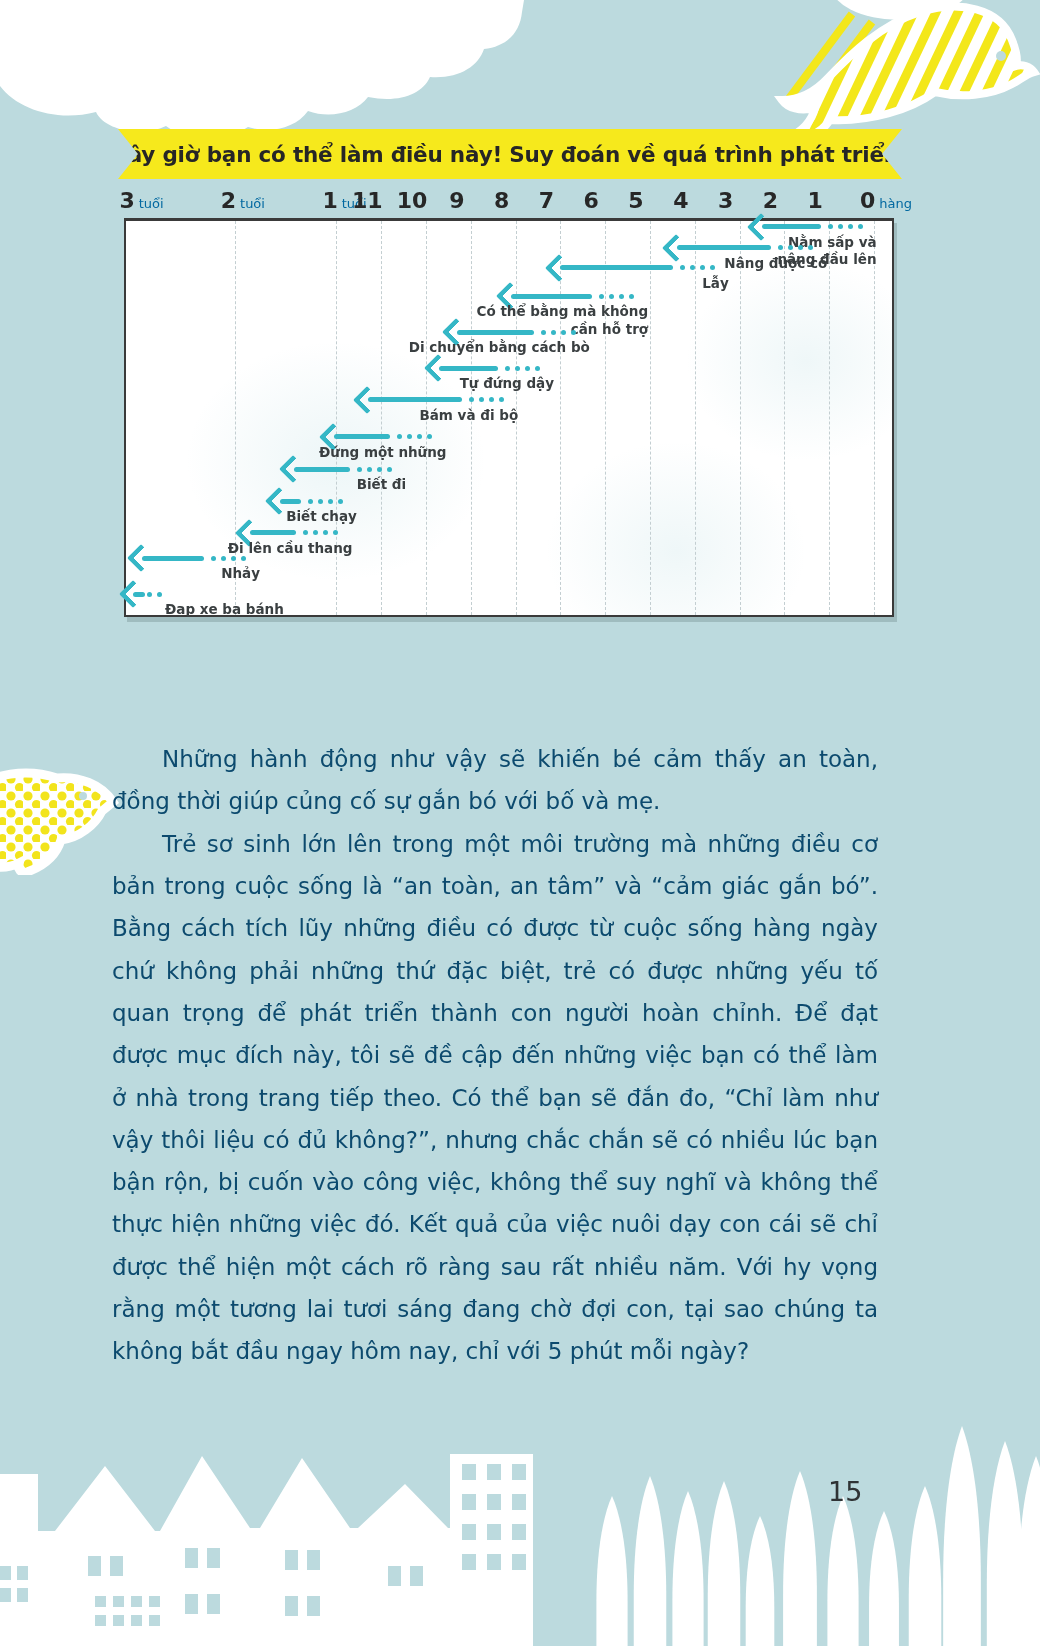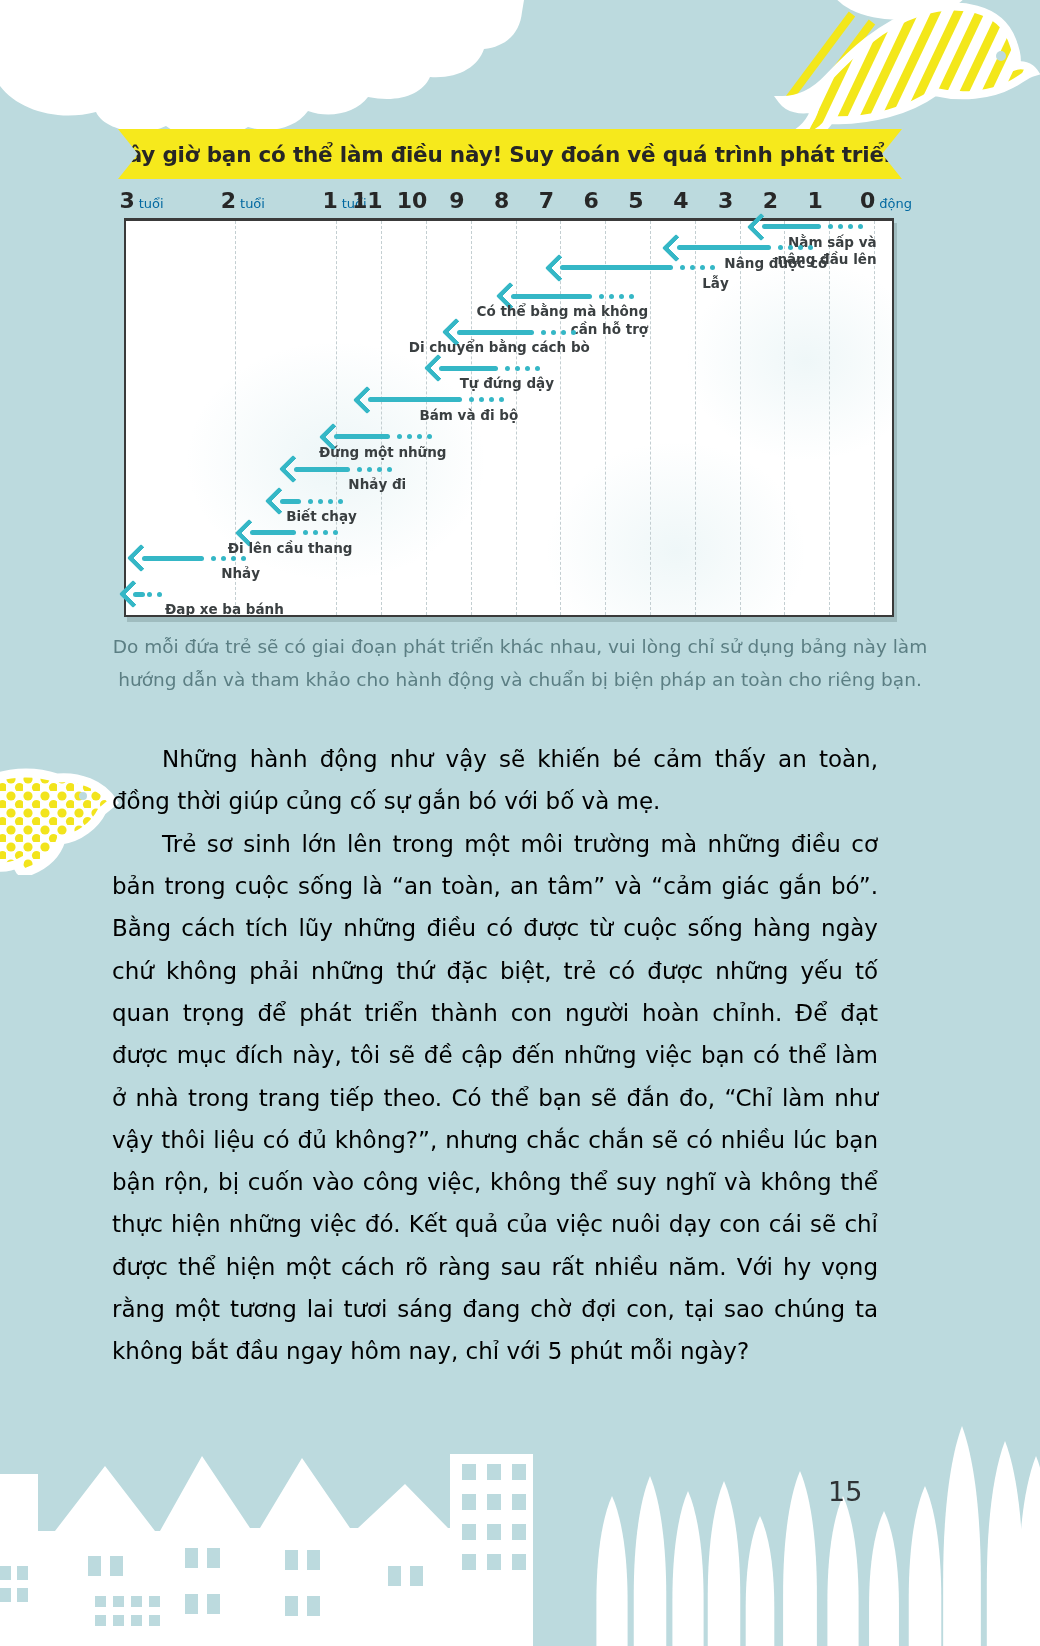--- a/index.html
+++ b/index.html
@@ -34,21 +34,21 @@
   .aline{position:absolute;height:5px;background:#35b7c6;border-radius:3px;}
   .adots{position:absolute;display:flex;gap:5px;}
   .adots i{width:5px;height:5px;border-radius:50%;background:#35b7c6;}
   .mlabel{position:absolute;font-size:13.5px;font-weight:bold;color:#3a3f41;line-height:1.3;
           white-space:pre-line;}
   
   .caption{position:absolute;left:100px;top:630px;width:840px;margin:0;text-align:center;
            font-size:18.5px;line-height:1.8;color:#5b7e83;}
   
   .body-text{position:absolute;left:112px;top:738px;width:766px;text-align:justify;}
-  .body-text p{margin:0;font-size:23px;line-height:1.84;text-indent:50px;color:#000000;}
+  .body-text p{margin:0;font-size:23px;line-height:1.84;text-indent:50px;color:#0c4a6e;}
   .body-text h2{margin:4px 0 2px 0;font-size:23.5px;line-height:1.8;text-indent:50px;
                 font-weight:bold;color:#1fb0bf;}
   .page-number{position:absolute;left:828px;top:1476px;font-size:27px;color:#2f3335;}
 </style>
 </head>
 <body>
 
 <div class="page">
 
   <svg class="deco" style="left:0;top:0;width:560px;height:150px" viewBox="0 0 560 150">
@@ -186,21 +186,21 @@
       <div class="tick" style="left: 300px; transform: translateX(-50%);"><span class="tick-num">10</span></div>
       <div class="tick" style="left: 344.8px; transform: translateX(-50%);"><span class="tick-num">9</span></div>
       <div class="tick" style="left: 389.6px; transform: translateX(-50%);"><span class="tick-num">8</span></div>
       <div class="tick" style="left: 434.4px; transform: translateX(-50%);"><span class="tick-num">7</span></div>
       <div class="tick" style="left: 479.2px; transform: translateX(-50%);"><span class="tick-num">6</span></div>
       <div class="tick" style="left: 524px; transform: translateX(-50%);"><span class="tick-num">5</span></div>
       <div class="tick" style="left: 568.8px; transform: translateX(-50%);"><span class="tick-num">4</span></div>
       <div class="tick" style="left: 613.6px; transform: translateX(-50%);"><span class="tick-num">3</span></div>
       <div class="tick" style="left: 658.4px; transform: translateX(-50%);"><span class="tick-num">2</span></div>
       <div class="tick" style="left: 703.2px; transform: translateX(-50%);"><span class="tick-num">1</span></div>
-      <div class="tick" style="left: 748px;"><span class="tick-num">0</span><span class="tick-unit">động</span></div>
+      <div class="tick" style="left: 748px;"><span class="tick-num">0</span><span class="tick-unit">hàng</span></div>
     </div>
 
   <div class="chart">
     <div class="plot" id="plot">
         <div class="grid" style="left: 108.72px;"></div>
         <div class="grid" style="left: 210.4px;"></div>
         <div class="grid" style="left: 255.2px;"></div>
         <div class="grid" style="left: 300px;"></div>
         <div class="grid" style="left: 344.8px;"></div>
         <div class="grid" style="left: 389.6px;"></div>
@@ -287,21 +287,21 @@
         </div>
         <div class="mlabel" style="top: 222.506px; right: 445.52px; text-align: right;">Đứng một những</div>
         <div class="ah" style="left: 157.36px; top: 238.182px;"></div>
         <div class="aline" style="left: 168.36px; top: 245.682px; width: 55.8px;"></div>
         <div class="adots" style="left: 231.16px; top: 245.682px;">
           <i></i>
           <i></i>
           <i></i>
           <i></i>
         </div>
-        <div class="mlabel" style="top: 255.182px; right: 485.84px; text-align: right;">Nhảy đi</div>
+        <div class="mlabel" style="top: 255.182px; right: 485.84px; text-align: right;">Biết đi</div>
         <div class="ah" style="left: 143.012px; top: 270.08px;"></div>
         <div class="aline" style="left: 154.012px; top: 277.58px; width: 20.868px;"></div>
         <div class="adots" style="left: 181.88px; top: 277.58px;">
           <i></i>
           <i></i>
           <i></i>
           <i></i>
         </div>
         <div class="mlabel" style="top: 287.08px; right: 535.12px; text-align: right;">Biết chạy</div>
         <div class="ah" style="left: 113.472px; top: 301.589px;"></div>
@@ -325,21 +325,20 @@
         <div class="ah" style="left: -3px; top: 363.051px;"></div>
         <div class="aline" style="left: 7px; top: 370.551px; width: 11.98px;"></div>
         <div class="adots" style="left: 20.98px; top: 370.551px;">
           <i></i>
           <i></i>
         </div>
         <div class="mlabel" style="top: 380.051px; left: 38.98px; text-align: left;">Đạp xe ba bánh</div>
       </div>
   </div>
 
-  <p class="caption">Do mỗi đứa trẻ sẽ có giai đoạn phát triển khác nhau, vui lòng chỉ sử dụng bảng này làm hướng dẫn và tham khảo cho hành động và chuẩn bị biện pháp an toàn cho riêng bạn.</p>
 
   <div class="body-text">
     <p>Những hành động như vậy sẽ khiến bé cảm thấy an toàn, đồng thời giúp củng cố sự gắn bó với bố và mẹ.</p>
     <p>Trẻ sơ sinh lớn lên trong một môi trường mà những điều cơ bản trong cuộc sống là “an toàn, an tâm” và “cảm giác gắn bó”. Bằng cách tích lũy những điều có được từ cuộc sống hàng ngày chứ không phải những thứ đặc biệt, trẻ có được những yếu tố quan trọng để phát triển thành con người hoàn chỉnh. Để đạt được mục đích này, tôi sẽ đề cập đến những việc bạn có thể làm ở nhà trong trang tiếp theo. Có thể bạn sẽ đắn đo, “Chỉ làm như vậy thôi liệu có đủ không?”, nhưng chắc chắn sẽ có nhiều lúc bạn bận rộn, bị cuốn vào công việc, không thể suy nghĩ và không thể thực hiện những việc đó. Kết quả của việc nuôi dạy con cái sẽ chỉ được thể hiện một cách rõ ràng sau rất nhiều năm. Với hy vọng rằng một tương lai tươi sáng đang chờ đợi con, tại sao chúng ta không bắt đầu ngay hôm nay, chỉ với 5 phút mỗi ngày?</p>
   </div>
 
   <div class="page-number">15</div>
 </div>
 
 </body></html>

